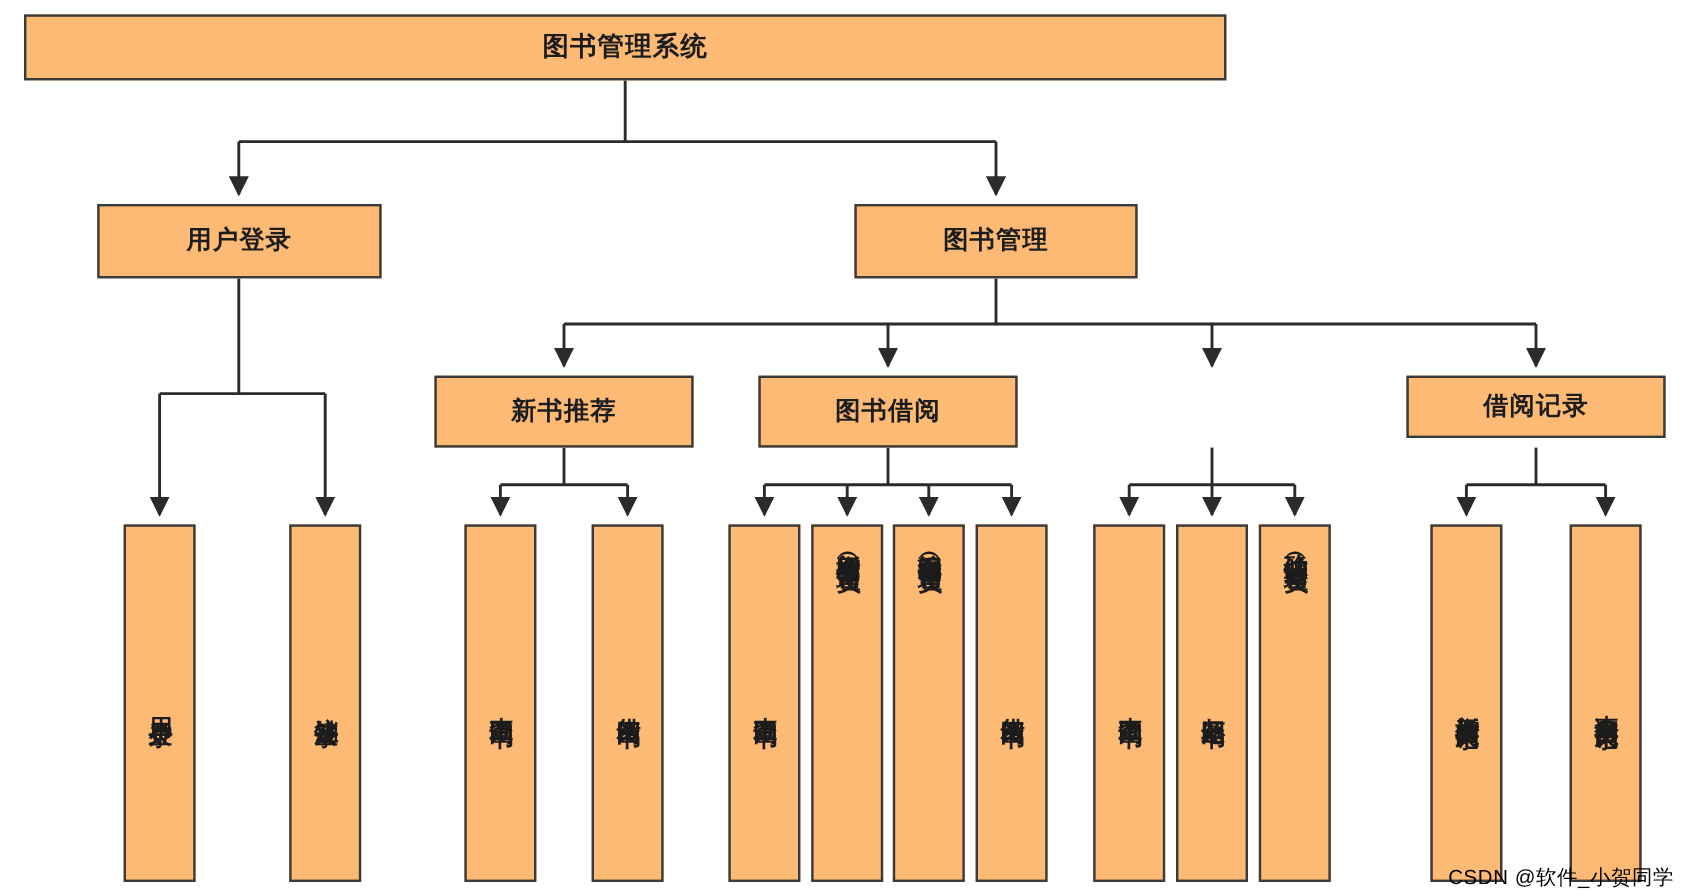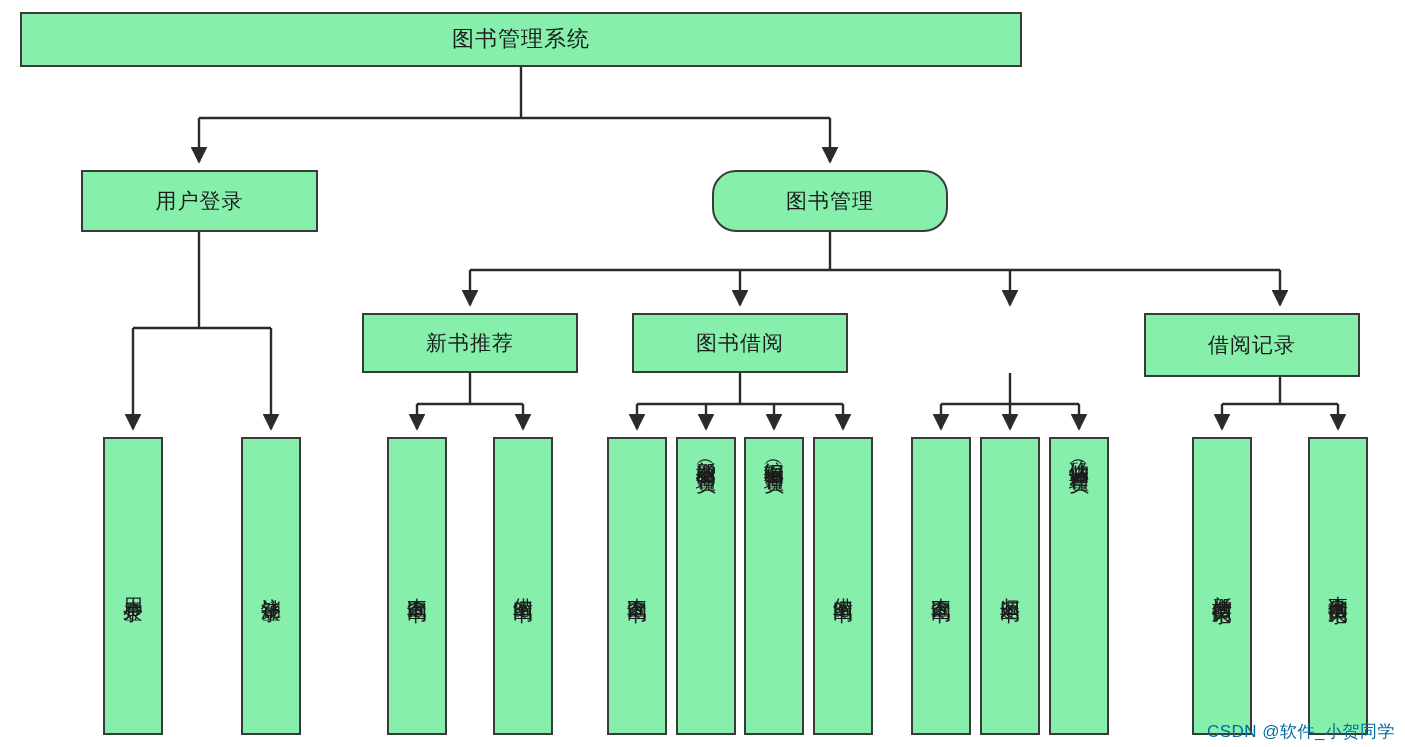--- a/index.html
+++ b/index.html
@@ -22,26 +22,27 @@
   #connector-layer {
     position: absolute;
     left: 0;
     top: 0;
     width: 1405px;
     height: 747px;
   }
   .node {
     position: absolute;
     box-sizing: border-box;
-    background: #86efac;
+    background: #fdba74;
     border: 2px solid #3a3a3a;
     display: flex;
     align-items: center;
     justify-content: center;
     color: #1c1c1c;
+    font-weight: bold;
   }
   .node.horizontal {
     font-size: 21px;
     letter-spacing: 1px;
     line-height: 1.1;
   }
   .node.root {
     font-size: 22px;
   }
   
@@ -61,21 +62,21 @@
   }
   .node.vertical.center-text {
     align-items: center;
     padding-top: 0;
   }
   #watermark {
     position: absolute;
     right: 10px;
     bottom: 4px;
     font-size: 17px;
-    color: #0369a1;
+    color: #000000;
     letter-spacing: 0.5px;
     white-space: nowrap;
     pointer-events: none;
   }
 </style>
 </head>
 <body>
 
 <div id="diagram-root">
 
@@ -130,34 +131,34 @@
   </svg>
 
   <div class="node horizontal root" style="left:20px; top:12px; width:1002px; height:55px;">
     <span>图书管理系统</span>
   </div>
 
   <div class="node horizontal" style="left:81px; top:170px; width:237px; height:62px;">
     <span>用户登录</span>
   </div>
 
-  <div class="node horizontal" style="left:712px; top:170px; width:236px; height:62px;border-radius:24px;">
+  <div class="node horizontal" style="left:712px; top:170px; width:236px; height:62px;">
     <span>图书管理</span>
   </div>
 
   <div class="node horizontal" style="left:362px; top:313px; width:216px; height:60px;">
     <span>新书推荐</span>
   </div>
 
   <div class="node horizontal" style="left:632px; top:313px; width:216px; height:60px;text-align:right;">
     <span>图书借阅</span>
   </div>
 
 
-  <div class="node horizontal" style="left:1144px; top:313px; width:216px; height:64px;">
+  <div class="node horizontal" style="left:1172px; top:313px; width:216px; height:52px;">
     <span>借阅记录</span>
   </div>
 
   <div class="node vertical center-text" style="left:103px; top:437px; width:60px; height:298px;">
     <span class="vtext">用户登录</span>
   </div>
 
   <div class="node vertical center-text" style="left:241px; top:437px; width:60px; height:298px;">
     <span class="vtext">注销登录</span>
   </div>

